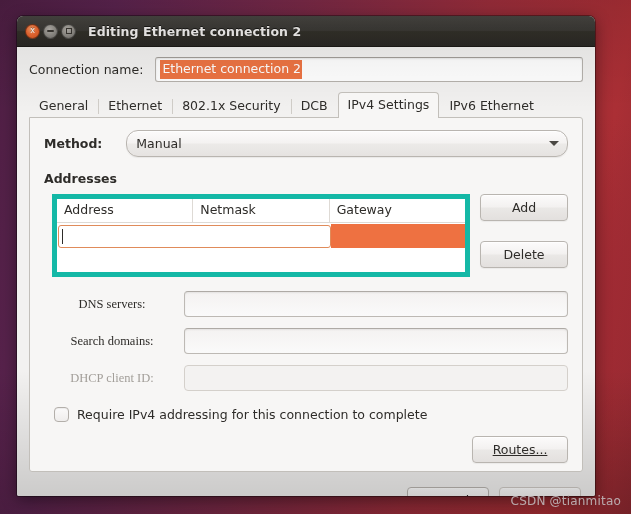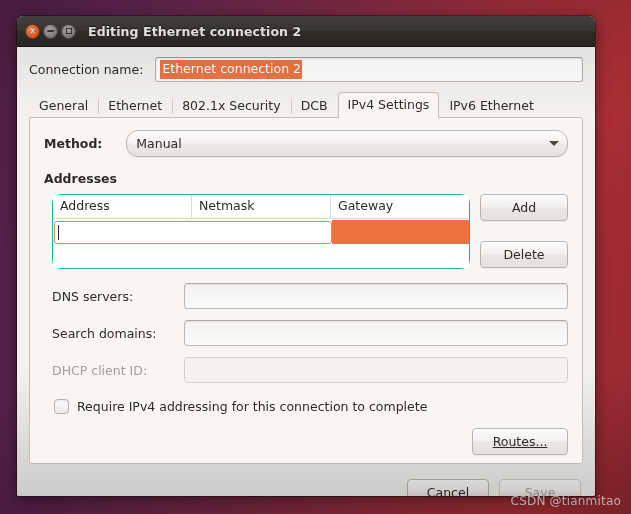--- a/index.html
+++ b/index.html
@@ -215,23 +215,23 @@
     margin-bottom: 8px;
   }
   #addr-block {
     display: flex;
     align-items: flex-start;
     margin-left: 8px;
     margin-bottom: 14px;
   }
   #addr-table {
     flex: 1 1 auto;
-    border: 1px solid #14b8a6;
+    border: 5px solid #14b8a6;
     background: #fff;
-    border-radius: 9px;
+    border-radius: 0;
   }
   #addr-head { display: flex; height: 24px; }
   .th {
     flex: 1 1 0;
     font-size: 12.5px;
     padding: 3px 0 0 7px;
     box-sizing: border-box;
     border-right: 1px solid #dedad5;
     border-bottom: 1px solid #dedad5;
     background: #fff;
@@ -294,23 +294,24 @@
   
   .frow {
     display: flex;
     align-items: center;
     margin-bottom: 11px;
     margin-left: 8px;
   }
   .flabel {
     width: 132px;
     font-size: 12.5px;
-    text-align: left;
+    text-align: center;
     padding-right: 12px;
     box-sizing: border-box;
+    font-family: Liberation Serif, serif;
   }
   .flabel.dim { color: #a29e99; }
   .fentry {
     flex: 1 1 auto;
     height: 26px;
     border: 1px solid #bdb9b4;
     border-top-color: #aeaaa5;
     border-radius: 4px;
     background: linear-gradient(to bottom, #f4f2f1 0%, #fafafa 100%);
     box-shadow: inset 0 1px 2px rgba(0,0,0,.07);

